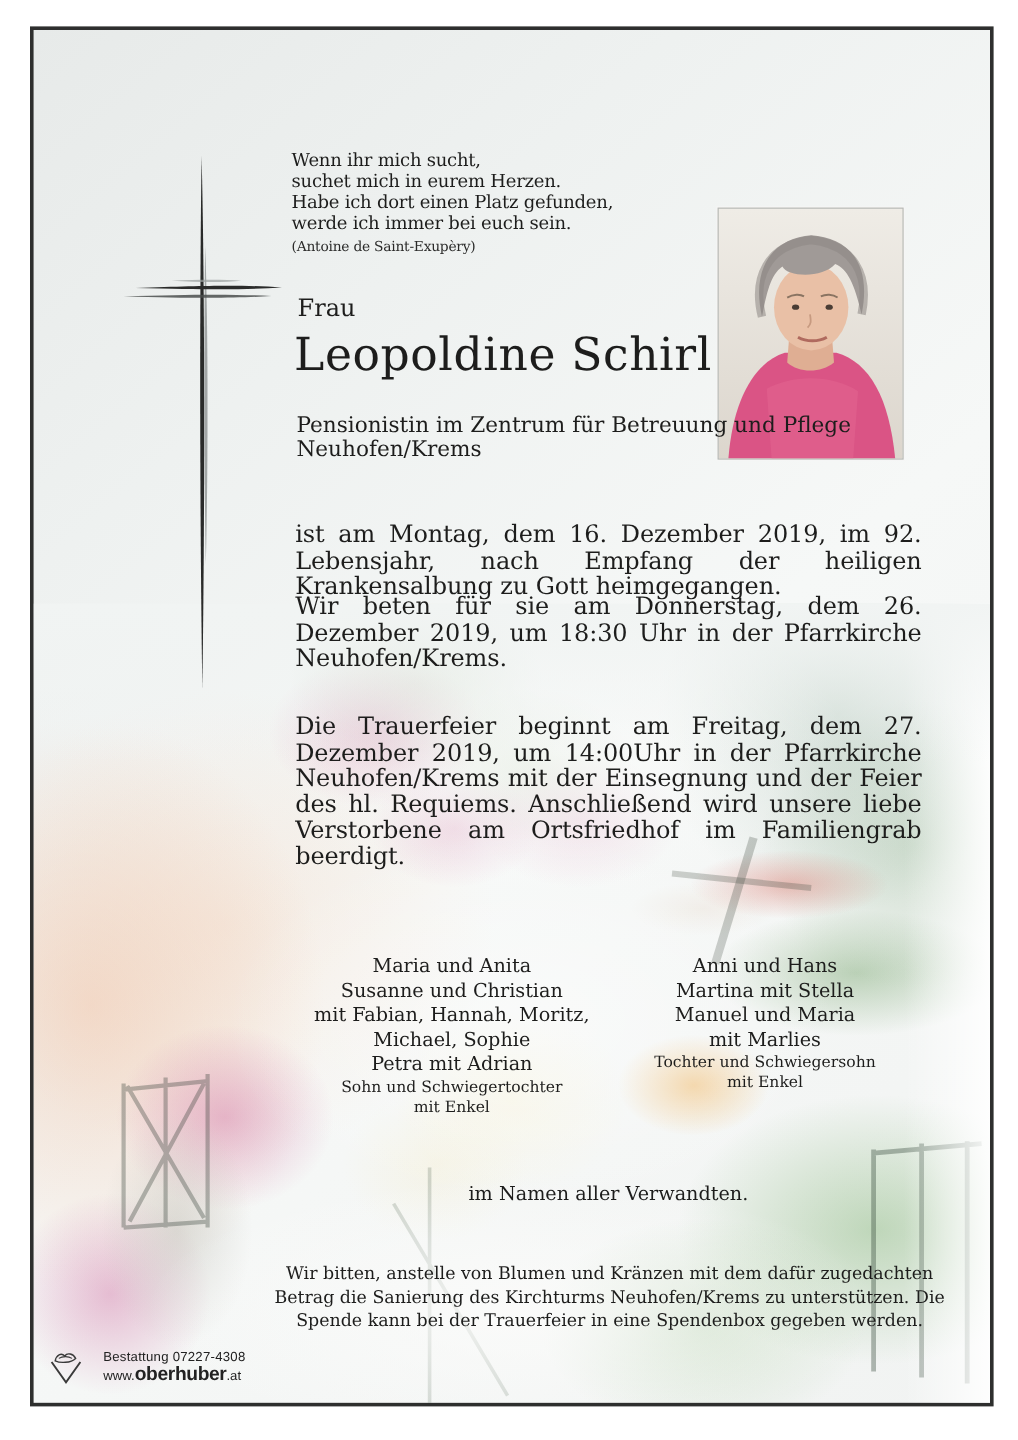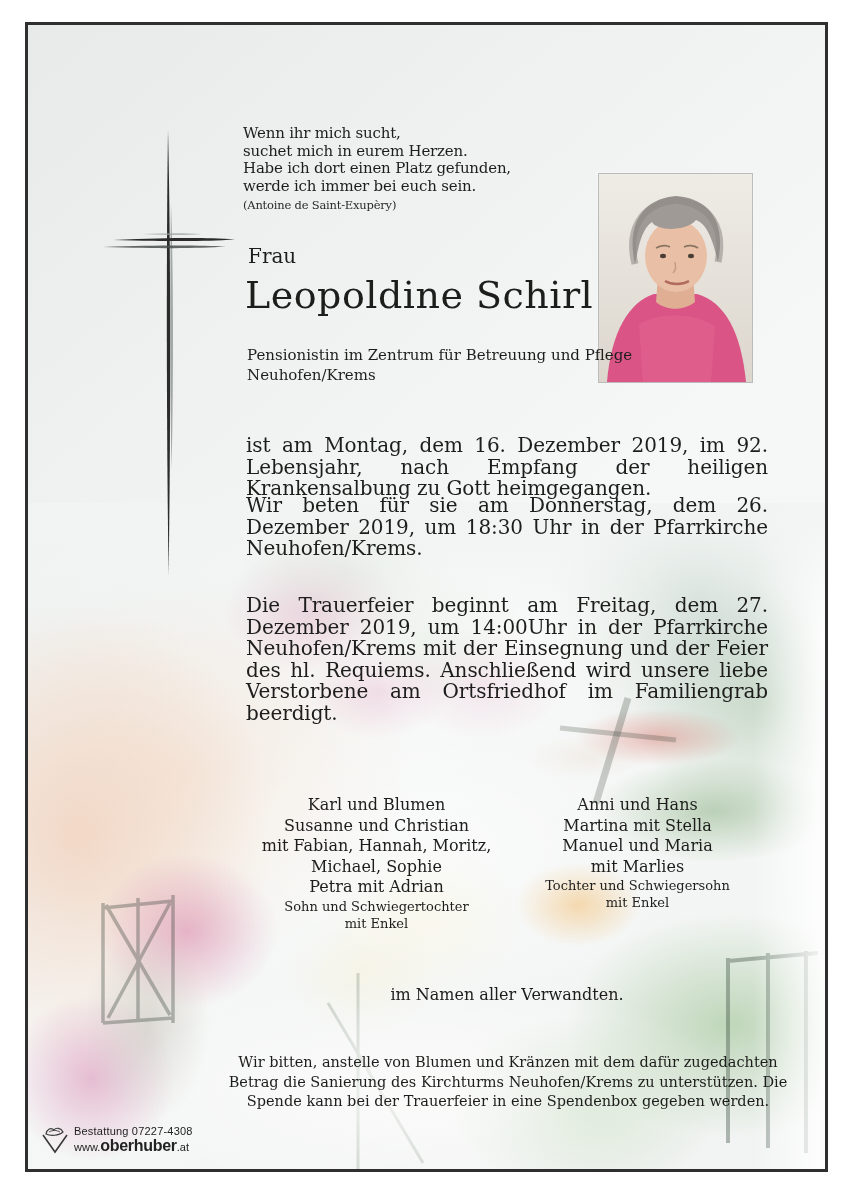--- a/index.html
+++ b/index.html
@@ -71,40 +71,40 @@
   }
   .portrait svg { display:block; width:100%; height:100%; }
 
   
   .ink { color:#1d1d1c; }
   .quote { position:absolute; left:215px; top:84px; font-size:15px; line-height:17.5px; letter-spacing:-0.2px;margin-top:16px; }
   .quote-attr { font-size:11.5px; margin-top:2px; color:#2a2a29; }
 
   .salutation { position:absolute; left:220px; top:219px; font-size:20px; }
   .deceased-name { position:absolute; left:217px; top:248px; font-size:38px; letter-spacing:0.5px; font-weight:normal; }
-  .subtitle { position:absolute; left:219px; top:320px; font-size:15px; line-height:20px; }
+  .subtitle { position:absolute; left:219px; top:320px; font-size:18px; line-height:20px; }
 
   .para { position:absolute; left:218px; width:522px; font-size:20px; line-height:21.5px; text-align:justify; letter-spacing:-0.1px; }
   .p-death   { top:410px; }
   .p-prayer  { top:470px; }
   .p-funeral { top:570px; }
 
   .herzen-heading { position:absolute; left:218px; top:714px; width:522px; text-align:center; font-size:16px; }
 
   .mourners { position:absolute; left:218px; top:770px; width:522px; display:flex; }
   .mourner-col { width:50%; text-align:center; }
   .mourner-line { font-size:16px; line-height:20.5px; }
   .relation-line { font-size:13px; line-height:17px; }
 
   .closing { position:absolute; left:218px; top:960px; width:522px; text-align:center; font-size:16px; }
 
   .donation { position:absolute; left:200px; top:1028px; width:560px; text-align:center; font-size:14.5px; line-height:19.5px; }
 
   
-  .footer { position:absolute; left:12px; top:1100px; display:flex; align-items:flex-start; font-family:"Liberation Sans", sans-serif; color:#222; }
+  .footer { position:absolute; left:12px; top:1100px; display:flex; align-items:flex-start; font-family:"Liberation Sans", sans-serif; color:#222;gap:12px; }
   .logo-icon { width:30px; height:30px; margin-right:4px; }
   .footer-line1 { font-size:11px; line-height:13px; letter-spacing:0.2px; }
   .footer-line2 { font-size:11px; line-height:15px; }
   .footer-line2 .big { font-size:16px; font-weight:bold; letter-spacing:-0.3px; }
 </style>
 </head>
 <body>
 
 <div class="page">
   <div class="card">
@@ -170,21 +170,21 @@
       <div>Neuhofen/Krems</div>
     </div>
 
     <p class="para p-death ink">ist am Montag, dem 16. Dezember 2019, im 92. Lebensjahr, nach Empfang der heiligen Krankensalbung zu Gott heimgegangen.</p>
     <p class="para p-prayer ink">Wir beten für sie am Donnerstag, dem 26. Dezember 2019, um 18:30 Uhr in der Pfarrkirche Neuhofen/Krems.</p>
     <p class="para p-funeral ink">Die Trauerfeier beginnt am Freitag, dem 27. Dezember 2019, um 14:00Uhr in der Pfarrkirche Neuhofen/Krems mit der Einsegnung und der Feier des hl. Requiems. Anschließend wird unsere liebe Verstorbene am Ortsfriedhof im Familiengrab beerdigt.</p>
 
 
     <div class="mourners">
       <div class="mourner-col ink">
-        <div class="mourner-line">Karl und Blumen</div>
+        <div class="mourner-line">Maria und Anita</div>
         <div class="mourner-line">Susanne und Christian</div>
         <div class="mourner-line">mit  Fabian, Hannah, Moritz,</div>
         <div class="mourner-line">Michael, Sophie</div>
         <div class="mourner-line">Petra mit Adrian</div>
         <div class="relation-line">Sohn und Schwiegertochter</div>
         <div class="relation-line">mit Enkel</div>
       </div>
       <div class="mourner-col ink">
         <div class="mourner-line">Anni und Hans</div>
         <div class="mourner-line">Martina mit Stella</div>

